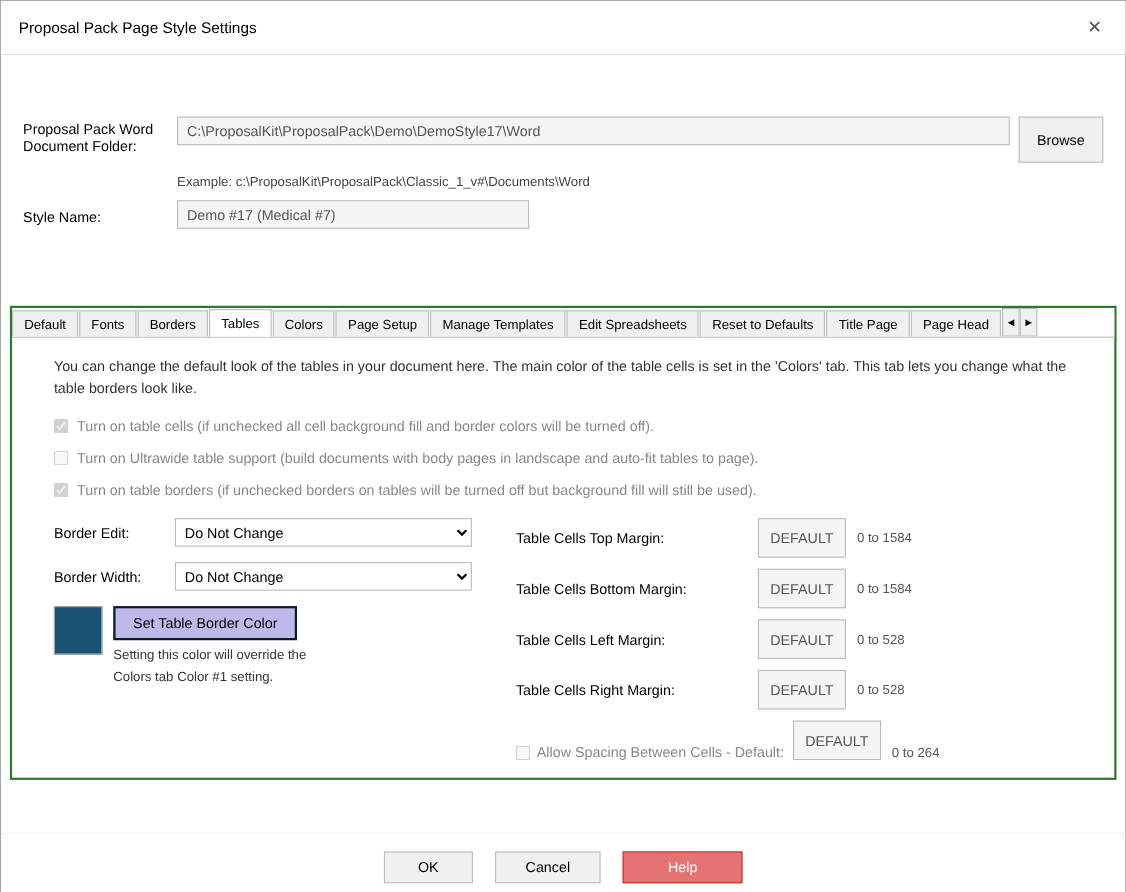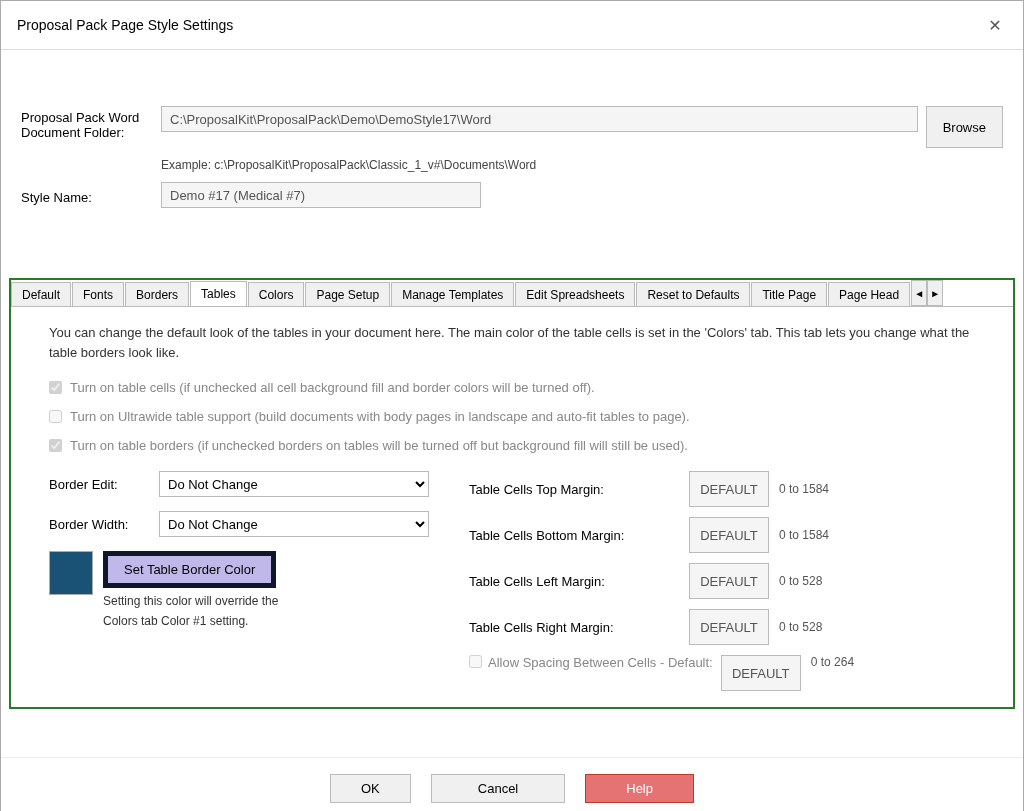--- a/index.html
+++ b/index.html
@@ -200,21 +200,21 @@
     .color-swatch {
       width: 44px;
       height: 44px;
       background: #1a5276;
       border: 1px solid #aaa;
       cursor: pointer;
       margin-right: 10px;
     }
     .color-btn {
       background: #c0b8e8;
-      border: 5px solid #0f172a;
+      border: 2px solid #0f172a;
       padding: 6px 16px;
       font-size: 13px;
       cursor: pointer;
       color: #000;
     }
     .color-note {
       font-size: 12px;
       color: #333;
       margin-top: 6px;
     }
@@ -259,21 +259,21 @@
     .btn-ok {
       background: #f0f0f0;
       border: 1px solid #bbb;
       padding: 6px 30px;
       font-size: 13px;
       cursor: pointer;
     }
     .btn-cancel {
       background: #f0f0f0;
       border: 1px solid #bbb;
-      padding: 6px 46px;
+      padding: 6px 27px;
       font-size: 13px;
       cursor: pointer;
     }
     .btn-help {
       background: #e57373;
       border: 1px solid #c0392b;
       padding: 6px 40px;
       font-size: 13px;
       cursor: pointer;
       color: #fff;
@@ -390,21 +390,21 @@
           <div class="margin-row">
             <span class="margin-label">Table Cells Left Margin:</span>
             <input class="margin-input" type="text" value="DEFAULT" style="">
             <span class="margin-range">0 to 528</span>
           </div>
           <div class="margin-row">
             <span class="margin-label">Table Cells Right Margin:</span>
             <input class="margin-input" type="text" value="DEFAULT" style="">
             <span class="margin-range">0 to 528</span>
           </div>
-          <div class="spacing-row" style="display: flex; align-items: flex-start; margin-top: 6px;">
+          <div class="spacing-row" style="display: flex; align-items: flex-end; margin-top: 6px;">
               <input type="checkbox" disabled="" style="margin-right: 6px;">
               <span style="color: rgb(136, 136, 136); font-size: 13px; margin-right: 8px;">Allow Spacing Between Cells - Default:</span>
               <input class="margin-input" value="DEFAULT" style="">
               <span class="margin-range">0 to 264</span>
             </div>
         </div>
       </div>
     </div>
   </div>
 

